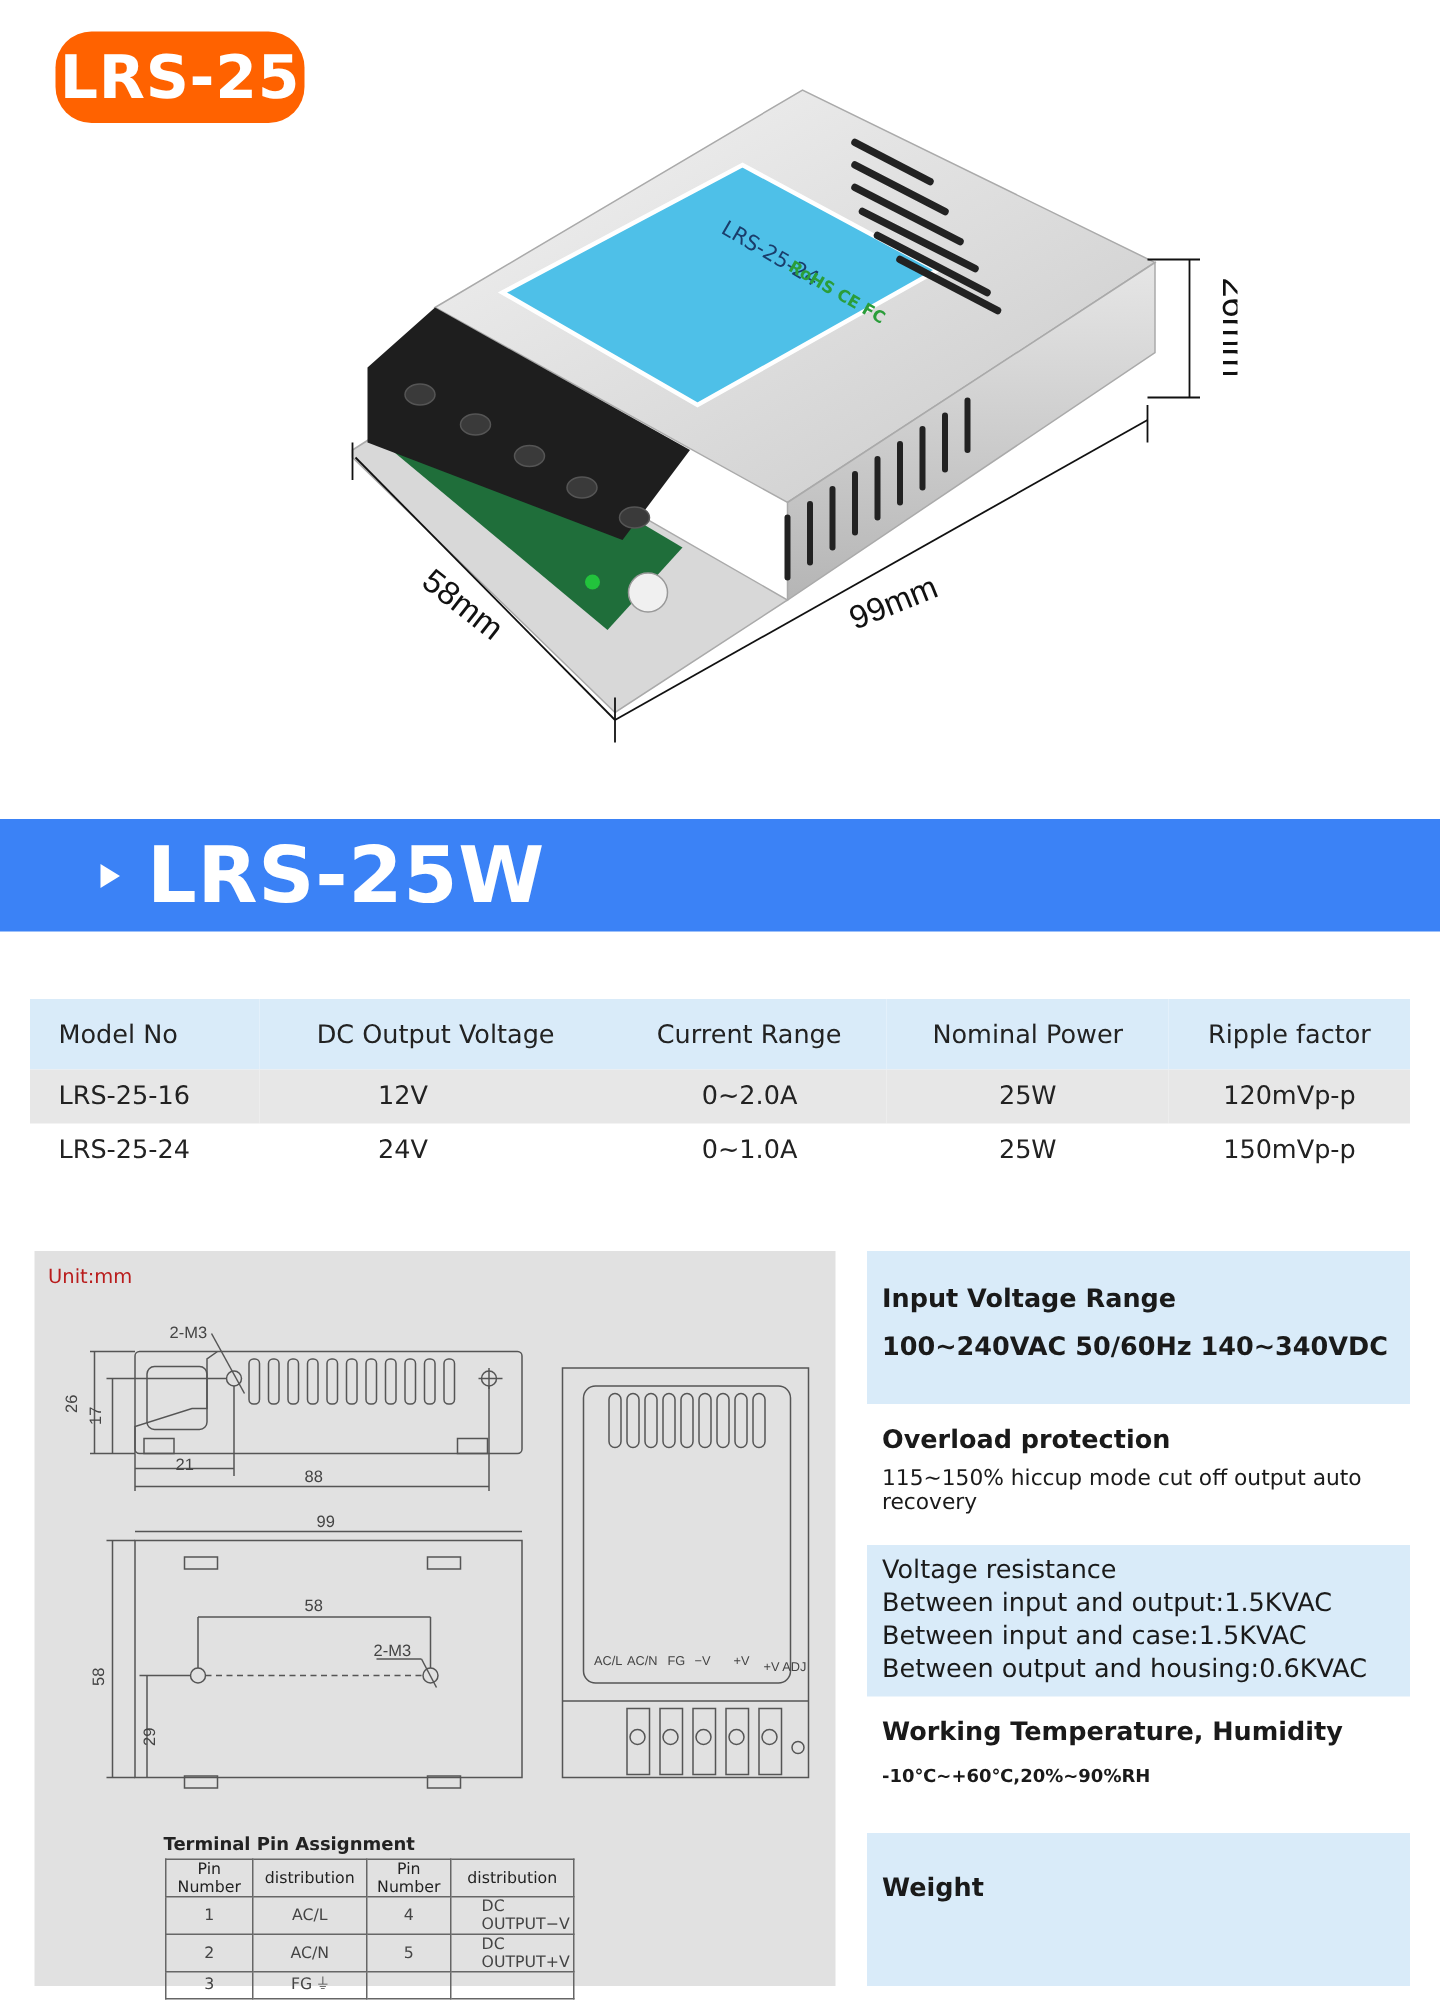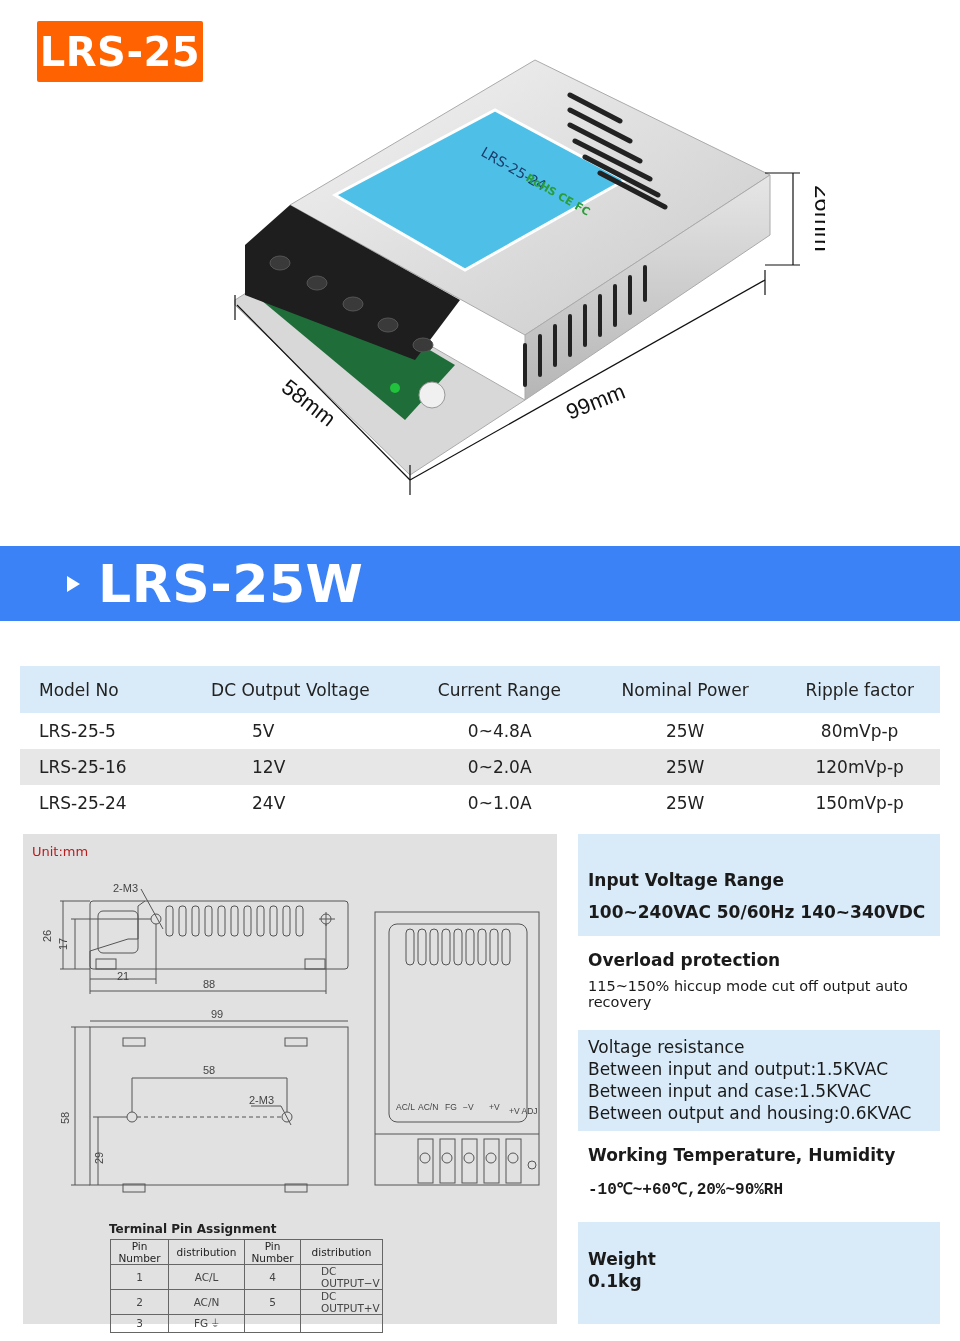--- a/index.html
+++ b/index.html
@@ -1,21 +1,21 @@
 <!DOCTYPE html>
 <html><head>
 <meta charset="utf-8">
 <style>
   * { box-sizing: border-box; margin: 0; padding: 0; }
   html, body { width: 960px; height: 1341px; background: #ffffff; overflow: hidden; }
   body { position: relative; font-family: "DejaVu Sans", "Liberation Sans", sans-serif; color: #1a1a1a; }
 
   .badge {
     position: absolute; left: 37px; top: 21px; width: 166px; height: 61px;
-    background: #ff6200; border-radius: 2px; color: #fff;
+    background: #ff6200; border-radius: 24px; color: #fff;
     font-family: "DejaVu Sans", sans-serif; font-weight: bold; font-size: 40px;
     display: flex; align-items: center; justify-content: center; letter-spacing: 0.5px;
   }
 
   .product-photo { position: absolute; left: 225px; top: 55px; width: 600px; height: 450px; }
 
   .banner {
     position: absolute; left: 0; top: 546px; width: 960px; height: 75px;
     background: #3b82f6; display: flex; align-items: center;
   }
@@ -142,27 +142,20 @@
   <thead>
     <tr>
       <th class="c0">Model No</th>
       <th class="c1">DC Output Voltage</th>
       <th class="c2">Current Range</th>
       <th class="c3">Nominal Power</th>
       <th class="c4">Ripple factor</th>
     </tr>
   </thead>
   <tbody>
-    <tr>
-      <td class="c0">LRS-25-5</td>
-      <td class="c1">5V</td>
-      <td class="c2">0~4.8A</td>
-      <td class="c3">25W</td>
-      <td class="c4">80mVp-p</td>
-    </tr>
     <tr class="alt">
       <td class="c0">LRS-25-16</td>
       <td class="c1">12V</td>
       <td class="c2">0~2.0A</td>
       <td class="c3">25W</td>
       <td class="c4">120mVp-p</td>
     </tr>
     <tr>
       <td class="c0">LRS-25-24</td>
       <td class="c1">24V</td>
@@ -315,37 +308,36 @@
       <td class="pc0">3</td>
       <td class="pc1">FG ⏚</td>
       <td class="pc2"></td>
       <td class="pc3"></td>
     </tr>
   </tbody>
     </table>
 </div>
 
 <div class="spec-block blue" style="top:834px;height:102px;">
-  <div class="head" style="margin-top:36px;">Input Voltage Range</div>
+  <div class="head" style="margin-top:22px;">Input Voltage Range</div>
   <div class="head" style="margin-top:12px;font-weight:bold;font-size:17px;">100~240VAC   50/60Hz   140~340VDC</div>
 </div>
 
 <div class="spec-block" style="top:936px;height:92px;">
   <div class="head" style="margin-top:14px;">Overload protection</div>
   <div class="val" style="margin-top:8px;font-size:14.5px;">115~150% hiccup mode cut off output auto recovery</div>
 </div>
 
 <div class="spec-block blue" style="top:1030px;height:101px;padding-top:6px;">
   <div class="line">Voltage resistance</div>
   <div class="line">Between input and output:1.5KVAC</div>
   <div class="line">Between input and case:1.5KVAC</div>
   <div class="line">Between output and housing:0.6KVAC</div>
 </div>
 
 <div class="spec-block" style="top:1131px;height:91px;">
   <div class="head" style="margin-top:14px;">Working Temperature, Humidity</div>
-  <div class="head" style="margin-top:12px;font-weight:bold;font-size:16px;font-family:Liberation Mono, monospace;">-10℃~+60℃,20%~90%RH</div>
+  <div class="head" style="margin-top:12px;font-weight:bold;font-size:12px;">-10℃~+60℃,20%~90%RH</div>
 </div>
 
 <div class="spec-block blue" style="top:1222px;height:102px;">
   <div class="head" style="margin-top:27px;">Weight</div>
-  <div class="head" style="margin-top:2px;">0.1kg</div>
 </div>
 
 </body></html>

